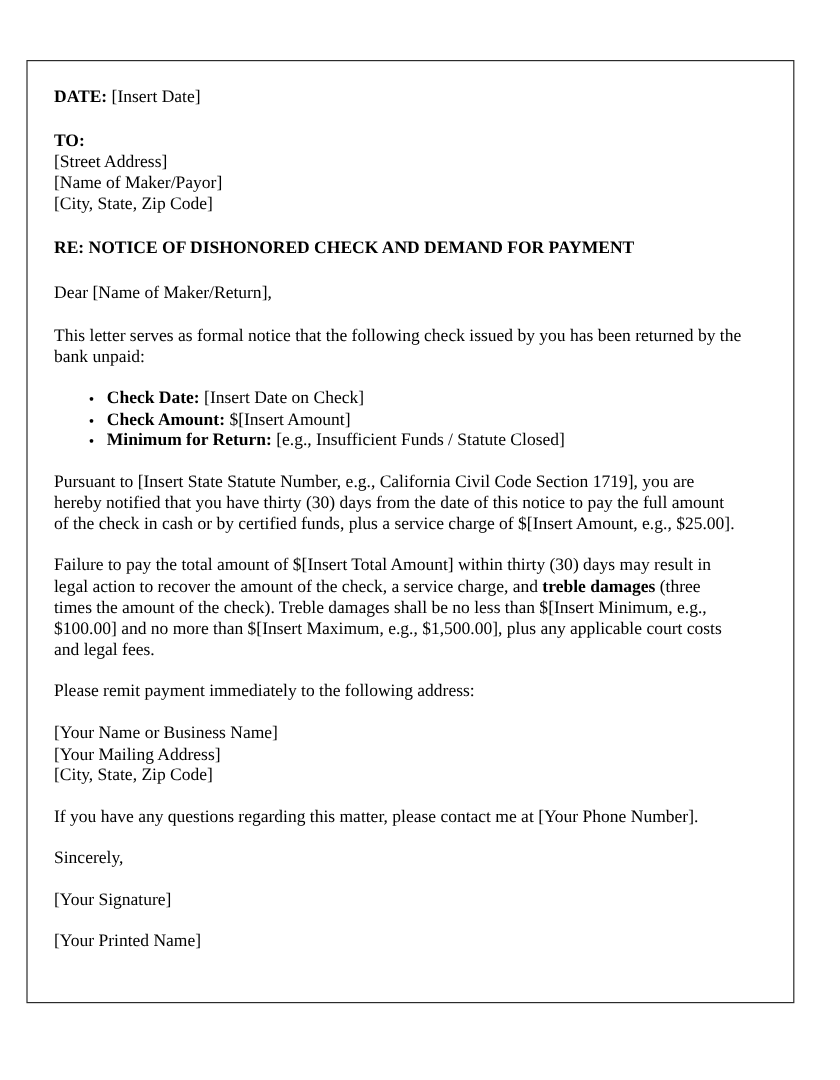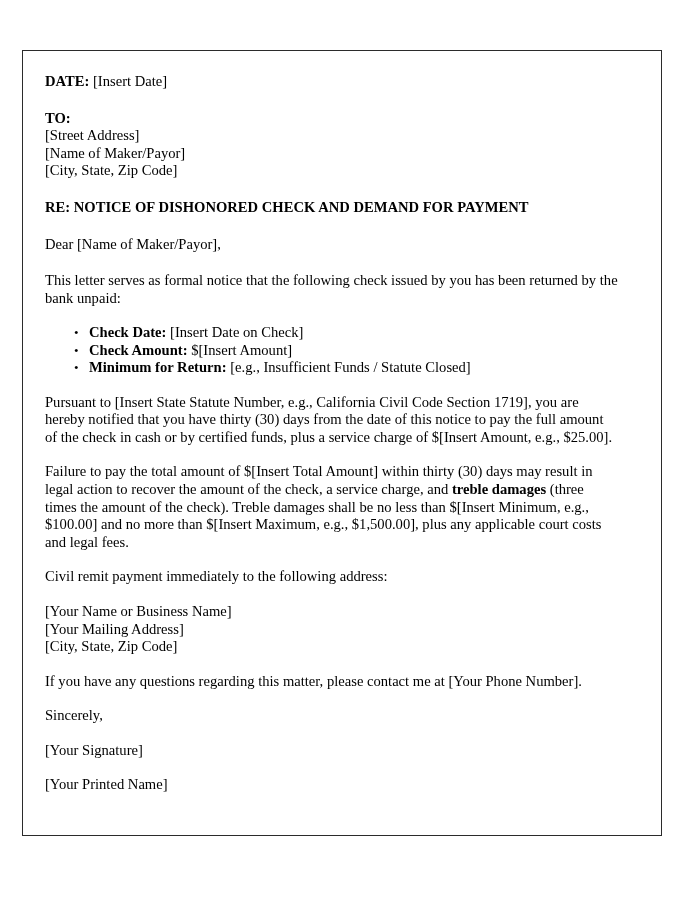--- a/index.html
+++ b/index.html
@@ -86,21 +86,21 @@
     <p class="addr-line">[Street Address]</p>
     <p class="addr-line">[Name of Maker/Payor]</p>
     <p class="addr-line">[City, State, Zip Code]</p>
 
     <div class="gap-lg"></div>
 
     <p class="heading">RE: NOTICE OF DISHONORED CHECK AND DEMAND FOR PAYMENT</p>
 
     <div class="gap-lg"></div>
 
-    <p>Dear [Name of Maker/Payor],</p>
+    <p>Dear [Name of Maker/Return],</p>
 
     <div class="gap-lg"></div>
 
     <p>This letter serves as formal notice that the following check issued by you has been returned by the bank unpaid:</p>
 
     <div class="gap-md"></div>
 
     <ul class="check-list">
       <li><span class="item-label">Check Date:</span> <span>[Insert Date on Check]</span></li>
       <li><span class="item-label">Check Amount:</span> <span>$[Insert Amount]</span></li>
@@ -110,21 +110,21 @@
     <div class="gap-md"></div>
 
     <p>Pursuant to [Insert State Statute Number, e.g., California Civil Code Section 1719], you are hereby notified that you have thirty (30) days from the date of this notice to pay the full amount of the check in cash or by certified funds, plus a service charge of $[Insert Amount, e.g., $25.00].</p>
 
     <div class="gap-md"></div>
 
     <p><span>Failure to pay the total amount of $[Insert Total Amount] within thirty (30) days may result in legal action to recover the amount of the check, a service charge, and </span><span class="bold">treble damages</span><span> (three times the amount of the check). Treble damages shall be no less than $[Insert Minimum, e.g., $100.00] and no more than $[Insert Maximum, e.g., $1,500.00], plus any applicable court costs and legal fees.</span></p>
 
     <div class="gap-md"></div>
 
-    <p>Civil remit payment immediately to the following address:</p>
+    <p>Please remit payment immediately to the following address:</p>
 
     <div class="gap-md"></div>
 
     <p class="addr-line">[Your Name or Business Name]</p>
     <p class="addr-line">[Your Mailing Address]</p>
     <p class="addr-line">[City, State, Zip Code]</p>
 
     <div class="gap-md"></div>
 
     <p>If you have any questions regarding this matter, please contact me at [Your Phone Number].</p>

